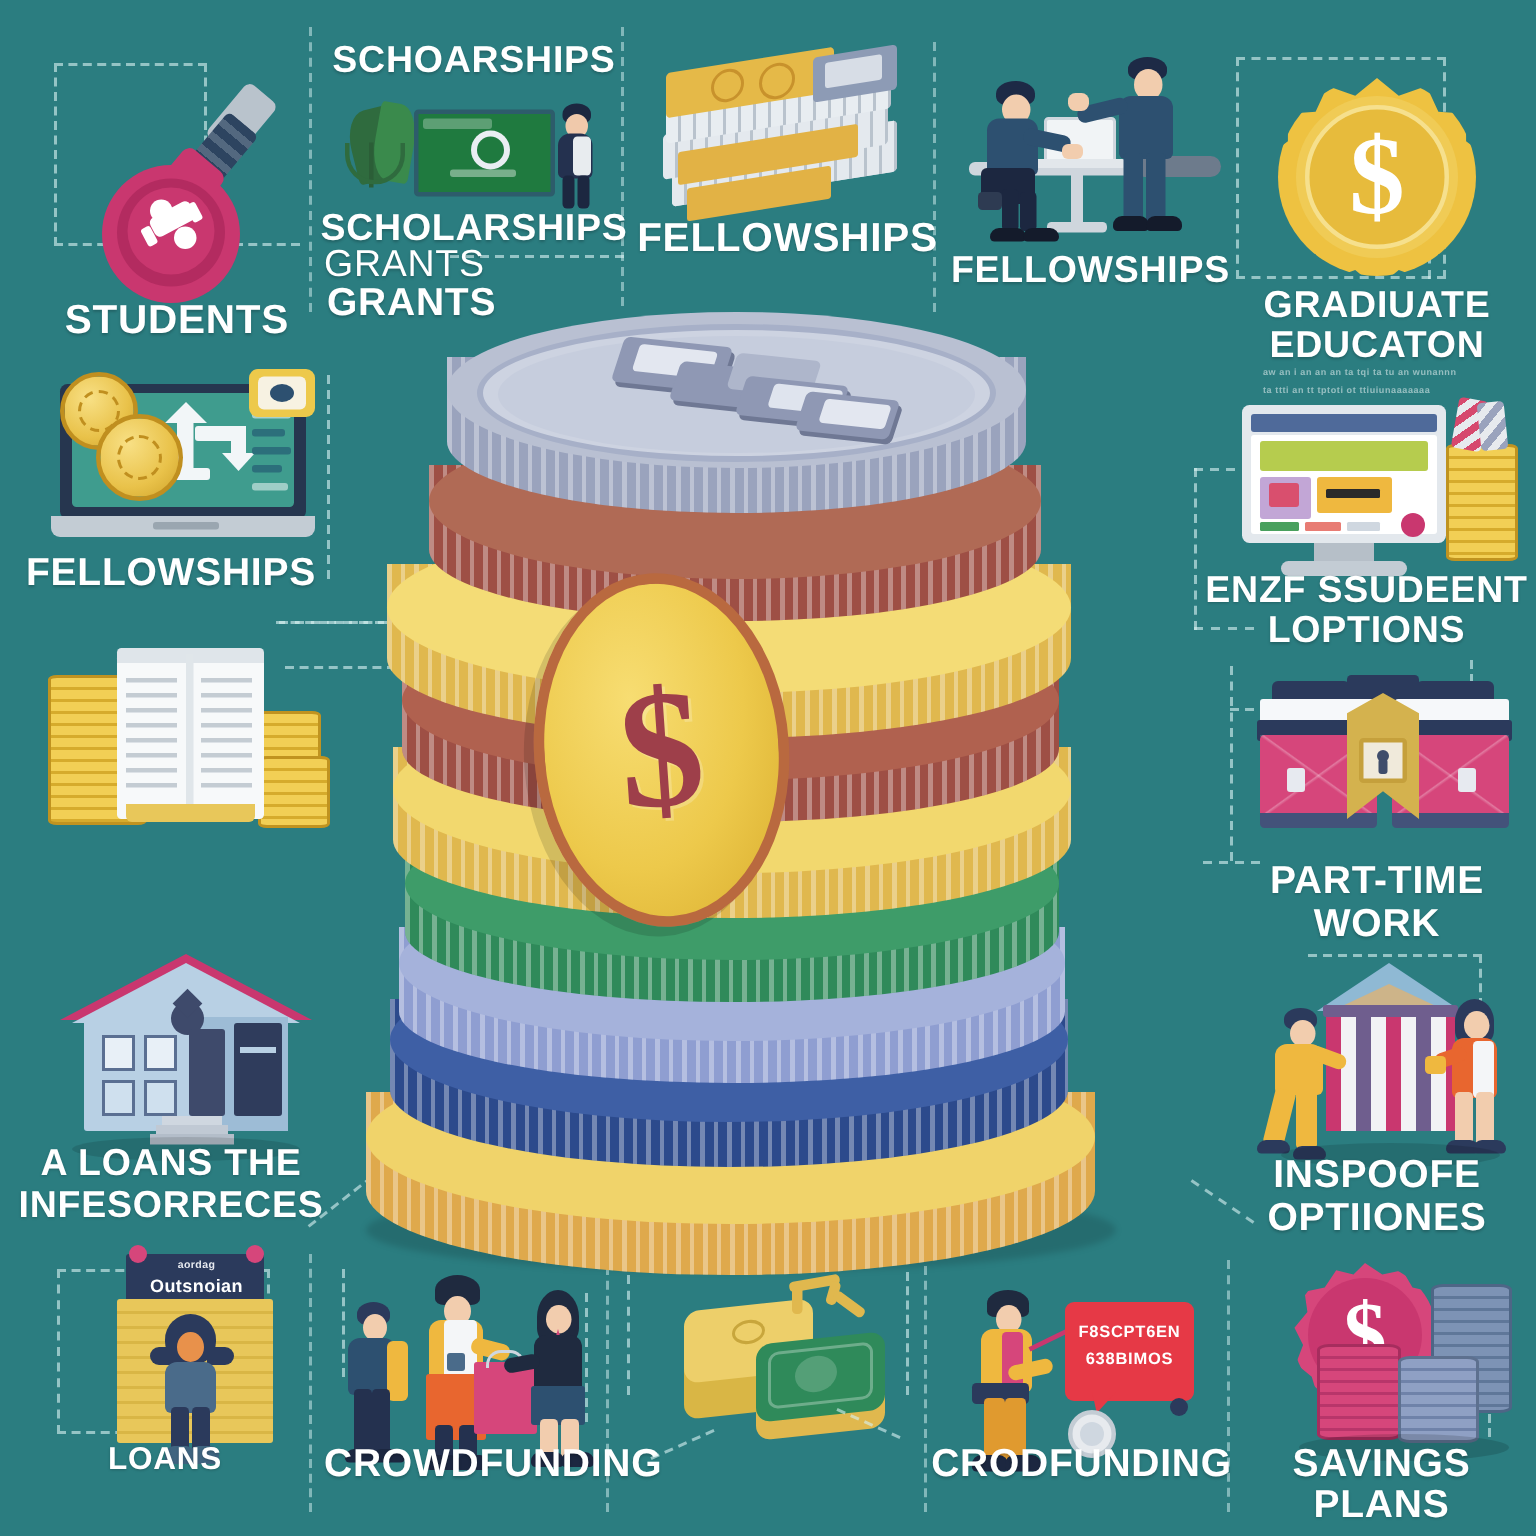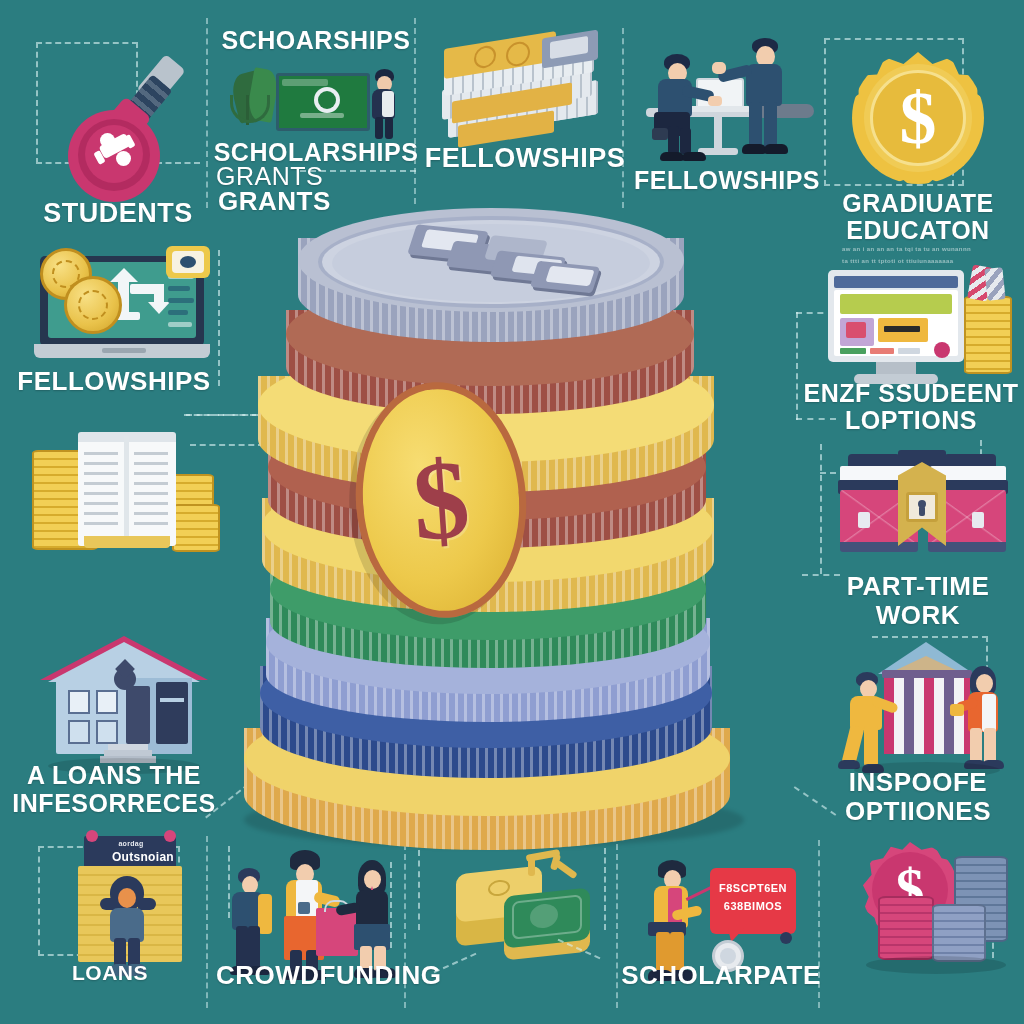--- a/index.html
+++ b/index.html
@@ -446,21 +446,21 @@
 
   <div class="tile" style="left:64px; top:830px; width:136px; height:150px;">
     <div class="sq" style="left:20px; top:6px; width:92px; height:36px; background:#2b3a5c; border-radius:2px;"></div>
     <div class="circ" style="left:22px; top:0; width:12px; height:12px; background:#d6467b;"></div>
     <div class="circ" style="left:100px; top:0; width:12px; height:12px; background:#d6467b;"></div>
     <div class="sq" style="left:14px; top:36px; width:104px; height:96px; background:#e8c75a; border-radius:2px;
         background-image:repeating-linear-gradient(180deg,#e8c75a 0 8px,#d9b645 8px 10px);"></div>
 
     <div style="position:absolute; left:30px; top:10px; width:74px; text-align:center;
          color:#e7eaf0; font-size:7px; font-weight:bold; letter-spacing:.3px;">aordag</div>
-    <div style="position:absolute; left:24px; top:20px; width:86px; text-align:right;
+    <div style="position:absolute; left:24px; top:20px; width:86px; text-align:center;
          color:#ffffff; font-size:12px; font-weight:bold; letter-spacing:.3px;">Outsnoian</div>
 
     <div class="person" style="left:36px; top:46px; width:62px; height:104px;">
       <div class="hair" style="left:10px; top:0; width:34px; height:34px; background:#2b3a5c; border-radius:50% 50% 46% 46%;"></div>
       <div class="head" style="left:18px; top:12px; width:18px; height:20px; background:#e8914b;"></div>
       <div class="sq" style="left:0; top:22px; width:18px; height:12px; background:#2b3a5c; border-radius:8px 0 0 8px;"></div>
       <div class="sq" style="left:38px; top:22px; width:18px; height:12px; background:#2b3a5c; border-radius:0 8px 8px 0;"></div>
       <div class="torso" style="left:10px; top:32px; width:34px; height:34px; background:#4a6b8a;"></div>
       <div class="leg" style="left:14px; top:62px; width:12px; height:30px; background:#2b3a5c;"></div>
       <div class="leg" style="left:28px; top:62px; width:12px; height:30px; background:#2b3a5c;"></div>
@@ -560,41 +560,42 @@
     <div class="sq" style="left:92px; top:82px; width:16px; height:14px; background:#e63946; clip-path:polygon(0 0,100% 0,20% 100%);"></div>
     <div style="position:absolute; left:78px; top:36px; width:78px; text-align:center;
          color:#ffffff; font-size:11px; font-weight:bold; letter-spacing:.5px;">F8SCPT6EN</div>
     <div style="position:absolute; left:78px; top:54px; width:78px; text-align:center;
          color:#ffffff; font-size:11px; font-weight:bold; letter-spacing:.5px;">638BIMOS</div>
     <div class="circ" style="left:144px; top:86px; width:12px; height:12px; background:#2b3a5c;"></div>
 
     <div class="circ" style="left:76px; top:94px; width:32px; height:32px; background:#e7eaee; border:3px solid #c3ccd4;"></div>
     <div class="circ" style="left:84px; top:102px; width:16px; height:16px; background:#cfd7e0;"></div>
   </div>
-  <div class="lbl" style="left:618px; top:962px; width:206px; font-size:26px;">SCHOLARPATE</div>
+  <div class="lbl" style="left:618px; top:962px; width:206px; font-size:26px;">CRODFUNDING</div>
 
   <div class="dline v" style="left:992px; top:896px; height:62px;"></div>
   <div class="dline" style="left:944px; top:896px; width:50px;"></div>
 
   <div class="tile" style="left:840px; top:842px; width:180px; height:136px;">
 
     <div class="circ" style="left:22px; top:0; width:96px; height:96px; background:#d6467b;
         clip-path:polygon(50% 0%,62% 8%,76% 5%,83% 17%,96% 20%,96% 34%,105% 44%,99% 56%,105% 68%,94% 77%,92% 90%,78% 91%,68% 100%,55% 95%,42% 101%,31% 92%,17% 92%,13% 79%,2% 70%,7% 57%,1% 45%,10% 34%,8% 20%,22% 17%,30% 5%,42% 8%);"></div>
     <div class="circ" style="left:32px; top:10px; width:76px; height:76px; background:#c9376f;"></div>
     <div style="position:absolute; left:46px; top:18px; width:48px; text-align:center;
          color:#ffffff; font-size:58px; font-weight:bold; font-family:'Liberation Serif',serif; line-height:1;">$</div>
 
     <div class="sq" style="left:114px; top:14px; width:54px; height:86px;
         background:repeating-linear-gradient(180deg,#7d93b5 0 6px,#5f7799 6px 8px); border-radius:8px/4px; border:2px solid #4e6686;"></div>
     <div class="sq" style="left:38px; top:54px; width:56px; height:64px;
         background:repeating-linear-gradient(180deg,#d6467b 0 6px,#b8356a 6px 8px); border-radius:8px/4px; border:2px solid #a62d5e;"></div>
     <div class="sq" style="left:92px; top:62px; width:54px; height:58px;
         background:repeating-linear-gradient(180deg,#8fa0c4 0 6px,#6f82a9 6px 8px); border-radius:8px/4px; border:2px solid #5d708f;"></div>
     <div class="circ" style="left:26px; top:114px; width:140px; height:18px; background:rgba(0,0,0,.14);"></div>
   </div>
+  <div class="lbl" style="left:818px; top:962px; width:206px; font-size:26px;">SAVINGS PLANS</div>
 
   <div class="stack-shadow"></div>
 
   <div id="coin-stack">
 
     <div class="coin" style="left:-8px; top:492px; width:486px; height:150px;">
       <div class="rim" style="height:122px; background:#dfa94c;">
           <div class="ridges"></div>
         </div>
       <div class="face" style="height:116px; background:#f0d36a;"></div>

